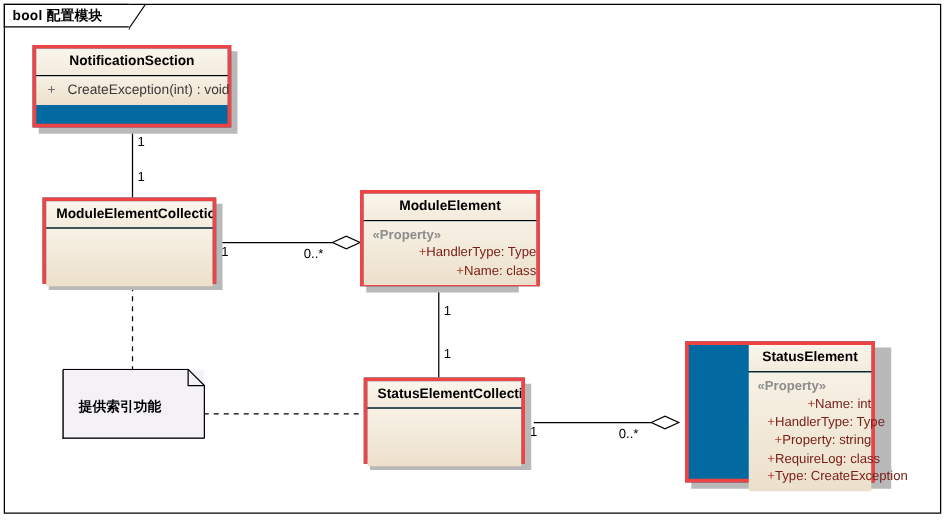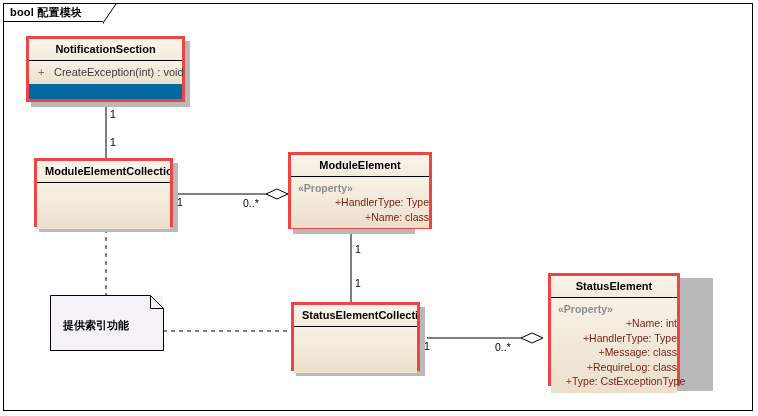--- a/index.html
+++ b/index.html
@@ -235,38 +235,38 @@
   <div class="mult" style="left:355px; top:277px;">1</div>
 
   <div class="uml-shadow" style="left:296px; top:307px; width:129px; height:69px;"></div>
   <div class="uml" id="cls3" style="left:291px; top:302px; width:129px; height:69px;">
     <div class="uml-title left">StatusElementCollection</div>
     <div class="uml-body empty" style="height:46px;"></div>
   </div>
   <div class="mult" style="left:424px; top:340px;">1</div>
 
   <div class="uml-shadow" style="left:553px; top:278px; width:160px; height:113px;"></div>
-  <div class="uml" id="cls4" style="left:548px; top:273px; width:132px; height:113px;">
+  <div class="uml" id="cls4" style="left:548px; top:273px; width:152px; height:113px;padding-left:48px;">
     <div class="uml-title">StatusElement</div>
     <div class="uml-body">
       <div class="stereotype">«Property»</div>
       <div class="member">
         <span class="vis">+</span><span>Name:  int</span>
       </div>
       <div class="member">
         <span class="vis">+</span><span>HandlerType:  Type</span>
       </div>
       <div class="member">
-        <span class="vis">+</span><span>Message:  class</span>
+        <span class="vis">+</span><span>Property:  string</span>
       </div>
       <div class="member">
         <span class="vis">+</span><span>RequireLog:  class</span>
       </div>
       <div class="member">
-        <span class="vis">+</span><span>Type:  CstExceptionType</span>
+        <span class="vis">+</span><span>Type:  CreateException</span>
       </div>
     </div>
   </div>
   <div class="mult" style="left:495px; top:341px;">0..*</div>
 
   <div class="note" style="left:50px; top:296px; width:113px; height:55px;">
     <svg width="114" height="56" viewBox="0 0 114 56" style="position:absolute; left:-1px; top:-1px;">
       <polygon points="0.5,0.5 100.5,0.5 113.5,13.5 113.5,55.5 0.5,55.5" fill="#f4f2f6" stroke="#000000" stroke-width="1"></polygon>
       <polyline points="100.5,0.5 100.5,13.5 113.5,13.5" fill="none" stroke="#000000" stroke-width="1"></polyline>
     </svg>

